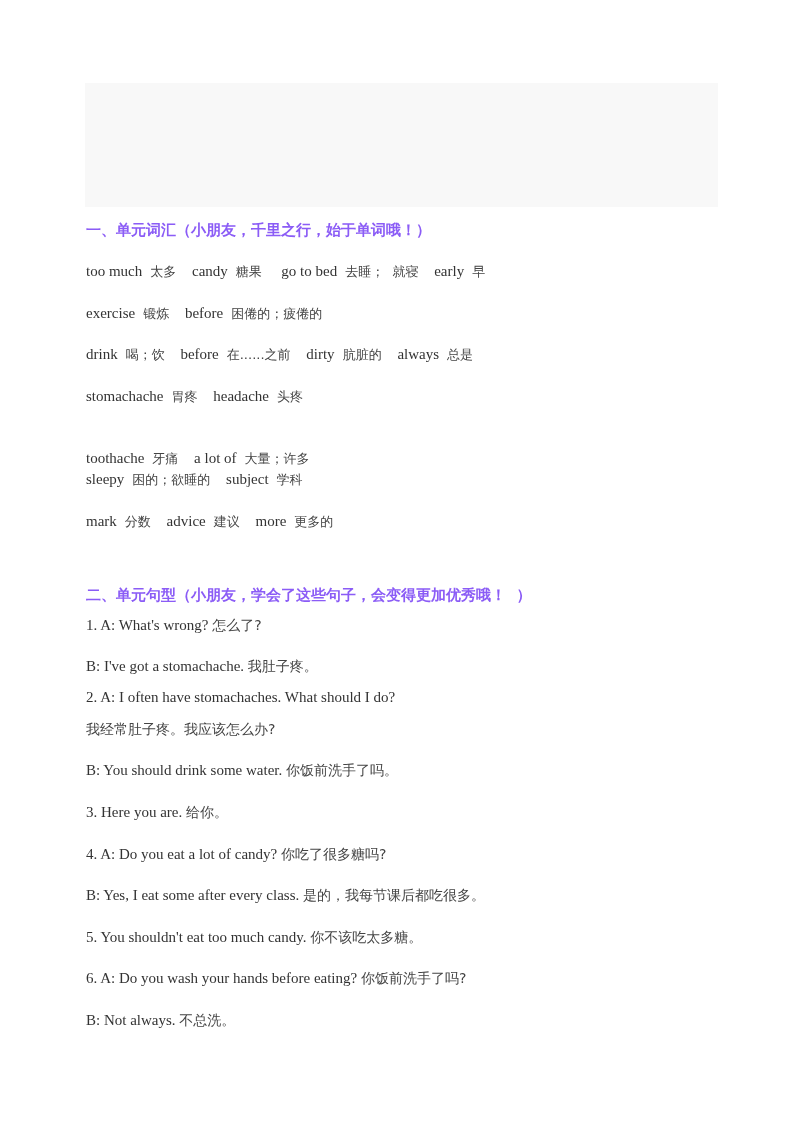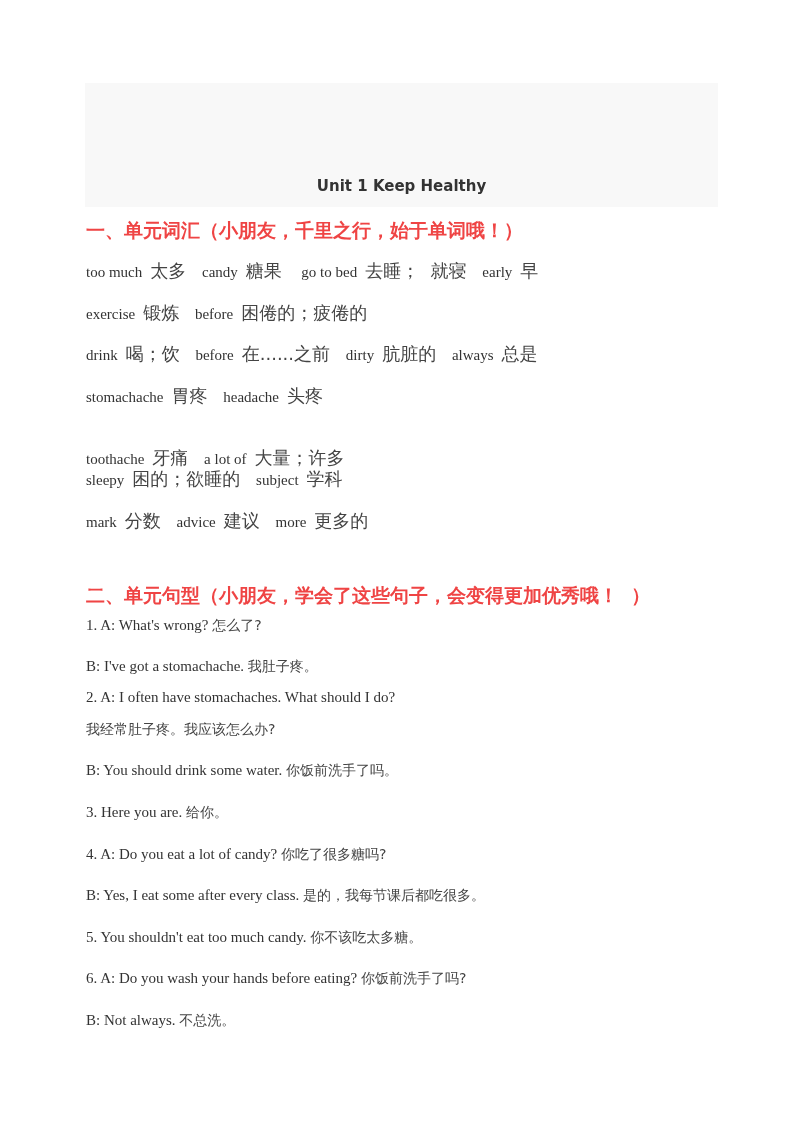--- a/index.html
+++ b/index.html
@@ -44,23 +44,23 @@
     font-weight: bold;
     font-size: 15px;
     line-height: 22px;
     color: #333333;
   }
   .section-heading {
     position: absolute;
     left: 86px;
     font-family: "DejaVu Sans", sans-serif;
     font-weight: bold;
-    font-size: 19px;
+    font-size: 15px;
     line-height: 22px;
-    color: #ef4444;
+    color: #8b5cf6;
     white-space: pre;
   }
   .line {
     position: absolute;
     left: 86px;
     font-family: "Liberation Serif", serif;
     font-size: 15px;
     line-height: 20px;
     color: #333333;
     white-space: pre;
@@ -81,29 +81,28 @@
   }
   .vocab-item {
     display: inline;
     margin-right: 12px;
   }
   .vocab-item .en {
     margin-right: 8px;
   }
   .vocab-item .cn {
     font-family: "DejaVu Sans", sans-serif;
-    font-size: 18px;
+    font-size: 13px;
     color: #444444;
   }
 </style>
 </head>
 <body>
 
 <div class="header-box">
-  <div class="unit-title">Unit 1 Keep Healthy</div>
 </div>
 
 <div class="section-heading" style="top:219px;">一、单元词汇（小朋友，千里之行，始于单词哦！）</div>
 
 <div class="vocab-line" style="top:261px;">
   <span class="vocab-item"><span class="en">too much</span><span class="cn">太多</span></span>
   <span class="vocab-item"><span class="en">candy</span><span class="cn">糖果</span></span>
   <span class="vocab-item" style="white-space:pre;"><span class="en"> go to bed</span><span class="cn">去睡；  就寝</span></span>
   <span class="vocab-item"><span class="en">early</span><span class="cn">早</span></span>
 </div>

